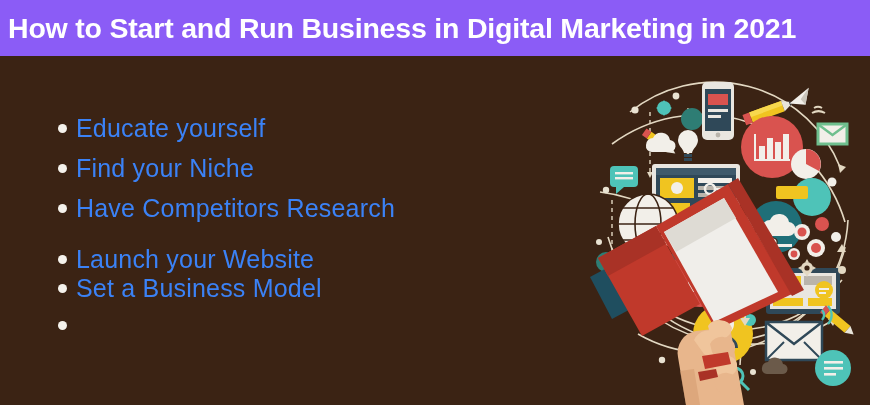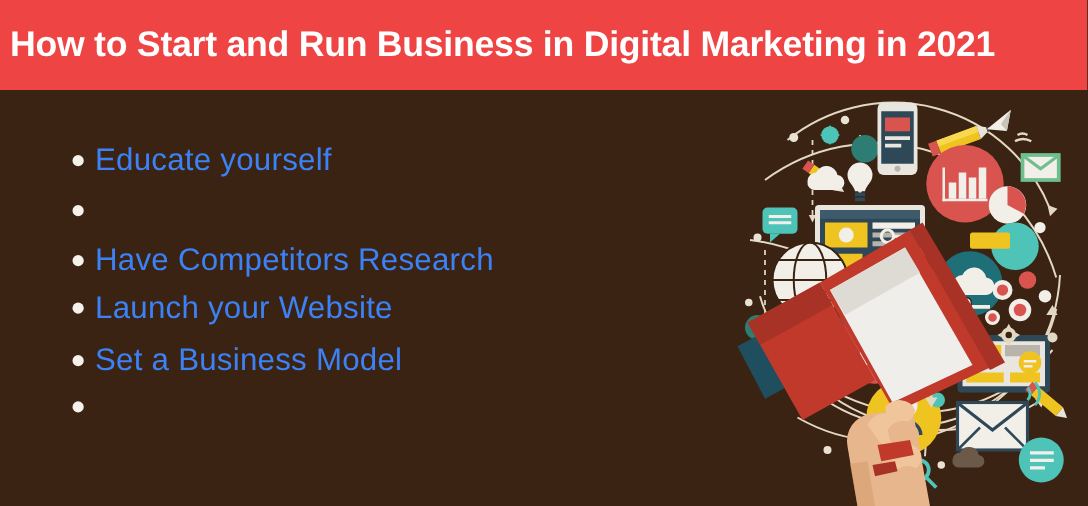--- a/index.html
+++ b/index.html
@@ -5,22 +5,22 @@
   html,body{margin:0;padding:0;}
   body{
     width:870px;height:405px;overflow:hidden;
     background:#3b2314;
     font-family:"Liberation Sans",sans-serif;
   }
   .banner{position:relative;width:870px;height:405px;overflow:hidden;background:#3b2314;}
 
   
   .header{
-    position:absolute;left:0;top:0;width:870px;height:72px;
-    background:#ef4444;
+    position:absolute;left:0;top:0;width:870px;height:56px;
+    background:#8b5cf6;
     display:flex;align-items:center;
   }
   .header-title{
     margin:0;padding-left:8px;
     color:#ffffff;
     font-size:28.5px;
     font-weight:bold;
     letter-spacing:-0.2px;
     white-space:nowrap;
     line-height:1;
@@ -46,21 +46,21 @@
   .item-label{
     color:#3b82f6;
     font-size:25px;
     font-weight:500;
     letter-spacing:0.2px;
     line-height:1;
   }
   .list-item:nth-child(1){top:41px;}
   .list-item:nth-child(2){top:81px;}
   .list-item:nth-child(3){top:121px;text-align:right;}
-  .list-item:nth-child(4){top:159px;}
+  .list-item:nth-child(4){top:172px;}
   .list-item:nth-child(5){top:201px;}
   .list-item:nth-child(6){top:238px;}
   .list-item:nth-child(7){top:272px;}
 
   
   .illustration{
     position:absolute;right:0;top:72px;
     width:280px;height:333px;
     z-index:2;
   }
@@ -75,20 +75,21 @@
     <h1 class="header-title">How to Start and Run Business in Digital Marketing in 2021</h1>
   </div>
 
   <ul class="list">
     <li class="list-item">
       <span class="bullet-dot"></span>
       <span class="item-label">Educate yourself</span>
     </li>
     <li class="list-item">
       <span class="bullet-dot"></span>
+      <span class="item-label">Find your Niche</span>
     </li>
     <li class="list-item">
       <span class="bullet-dot"></span>
       <span class="item-label">Have Competitors Research</span>
     </li>
     <li class="list-item">
       <span class="bullet-dot"></span>
       <span class="item-label">Launch your Website</span>
     </li>
     <li class="list-item">

